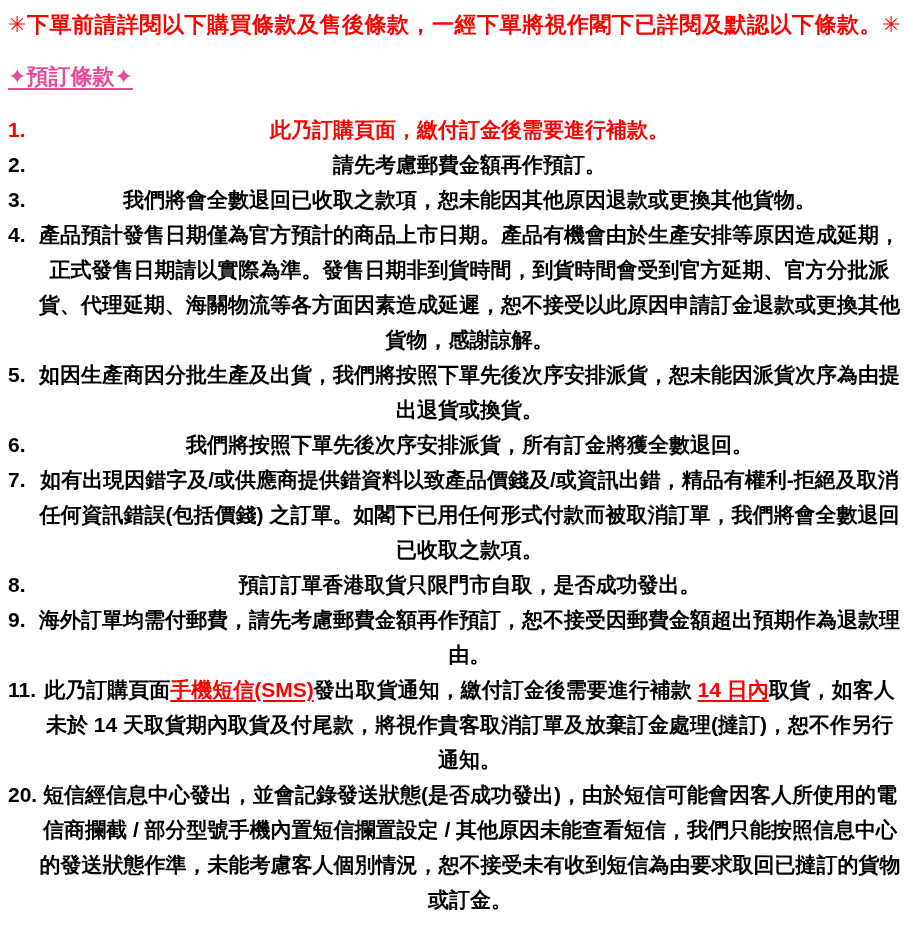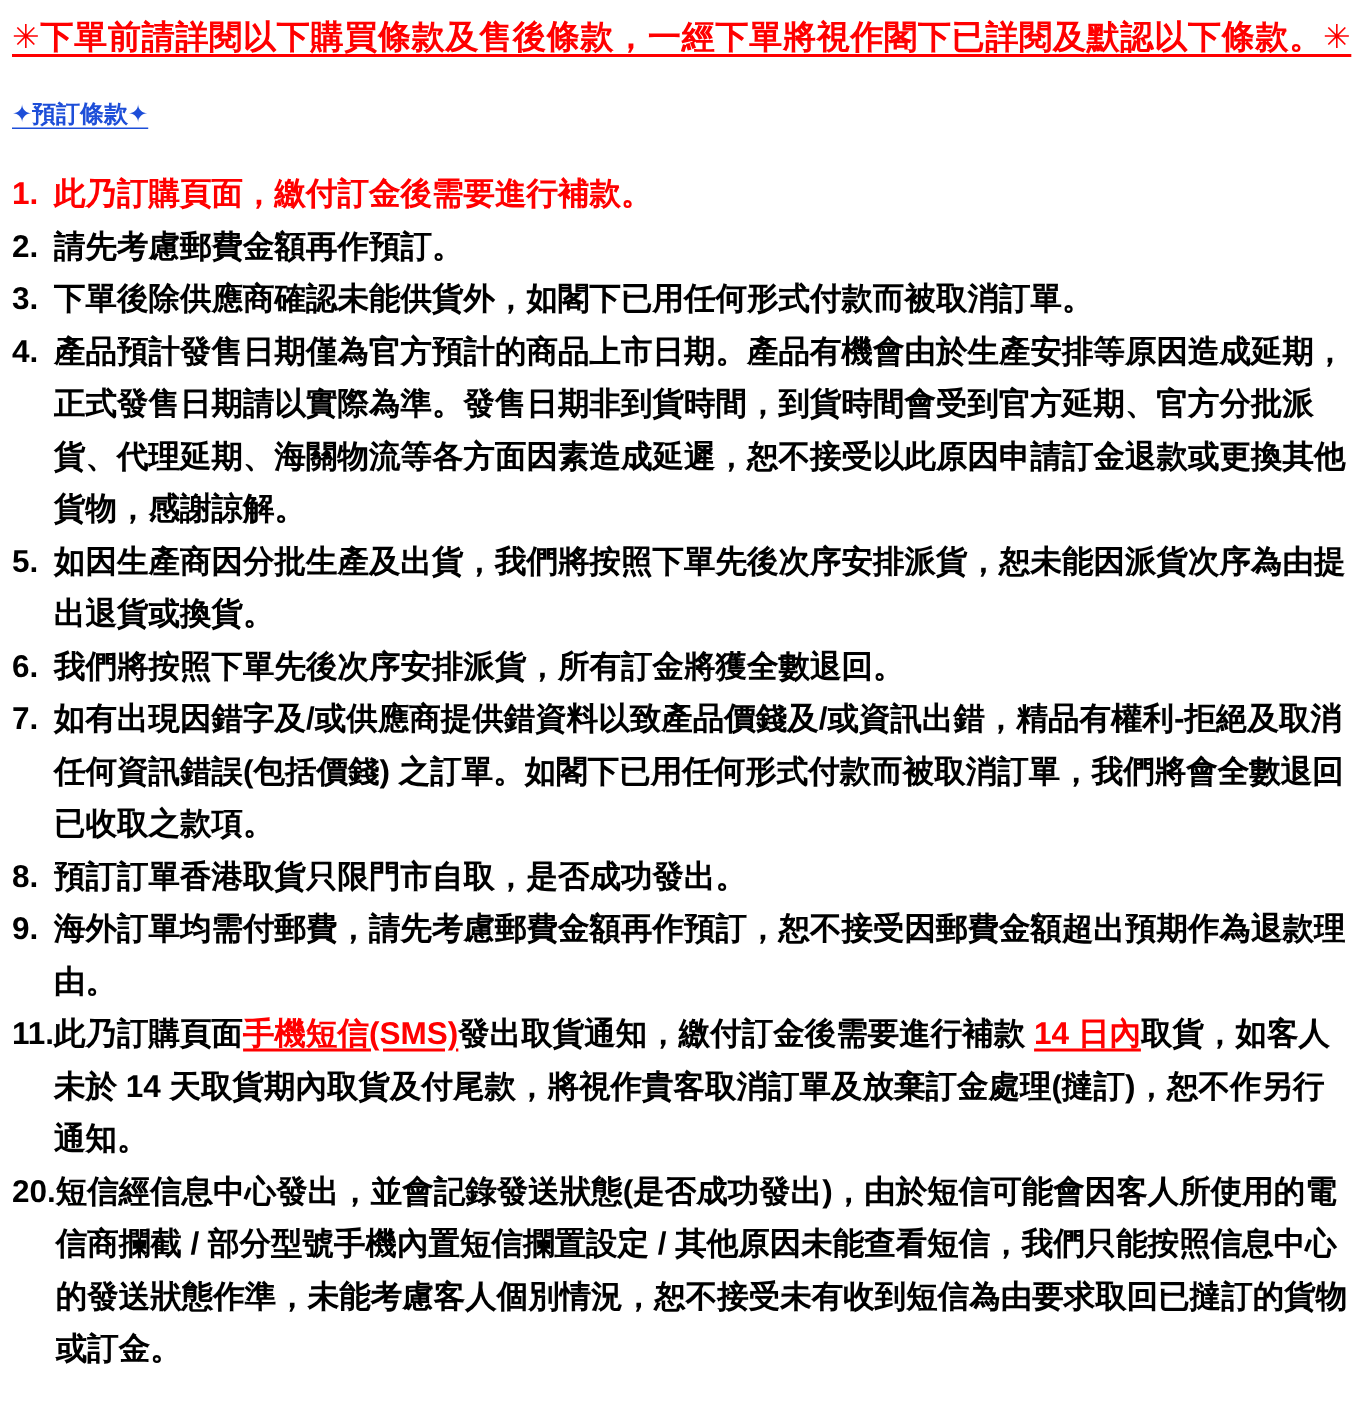--- a/index.html
+++ b/index.html
@@ -17,30 +17,29 @@
   .page {
     box-sizing: border-box;
     width: 913px;
     min-height: 948px;
     padding: 10px 10px 10px 8px;
   }
   .warning {
     color: #ff0000;
     font-size: 22px;
     line-height: 30px;
-    text-decoration: underline;
     text-underline-offset: 4px;
     letter-spacing: 0.5px;
   }
   .section-title {
     display: inline-block;
     margin: 22px 0 0 0;
-    font-size: 16px;
+    font-size: 22px;
     line-height: 30px;
-    color: #1d4ed8;
+    color: #ec4899;
     text-decoration: underline;
     text-underline-offset: 4px;
   }
   ol.terms {
     list-style: none;
     margin: 20px 0 0 0;
     padding: 0;
   }
   ol.terms li {
     display: flex;
@@ -48,20 +47,21 @@
     font-size: 21px;
     line-height: 35px;
   }
   ol.terms .num {
     flex: 0 0 28px;
     white-space: nowrap;
   }
   ol.terms .txt {
     flex: 1 1 auto;
     min-width: 0;
+    text-align: center;
   }
   li.red-item { color: #ff0000; }
   .red-underline {
     color: #ff0000;
     text-decoration: underline;
     text-underline-offset: 3px;
     margin-top: 18px;
   }
 </style>
 </head>
@@ -76,21 +76,21 @@
       <li class="red-item">
         <span class="num">1.</span>
         <span class="txt"><span>此乃訂購頁面，繳付訂金後需要進行補款。</span></span>
       </li>
       <li>
         <span class="num">2.</span>
         <span class="txt"><span>請先考慮郵費金額再作預訂。</span></span>
       </li>
       <li>
         <span class="num">3.</span>
-        <span class="txt"><span>下單後除供應商確認未能供貨外，如閣下已用任何形式付款而被取消訂單。</span></span>
+        <span class="txt"><span>我們將會全數退回已收取之款項，恕未能因其他原因退款或更換其他貨物。</span></span>
       </li>
       <li>
         <span class="num">4.</span>
         <span class="txt"><span>產品預計發售日期僅為官方預計的商品上市日期。產品有機會由於生產安排等原因造成延期，正式發售日期請以實際為準。發售日期非到貨時間，到貨時間會受到官方延期、官方分批派貨、代理延期、海關物流等各方面因素造成延遲，恕不接受以此原因申請訂金退款或更換其他貨物，感謝諒解。</span></span>
       </li>
       <li>
         <span class="num">5.</span>
         <span class="txt"><span>如因生產商因分批生產及出貨，我們將按照下單先後次序安排派貨，恕未能因派貨次序為由提出退貨或換貨。</span></span>
       </li>
       <li>

